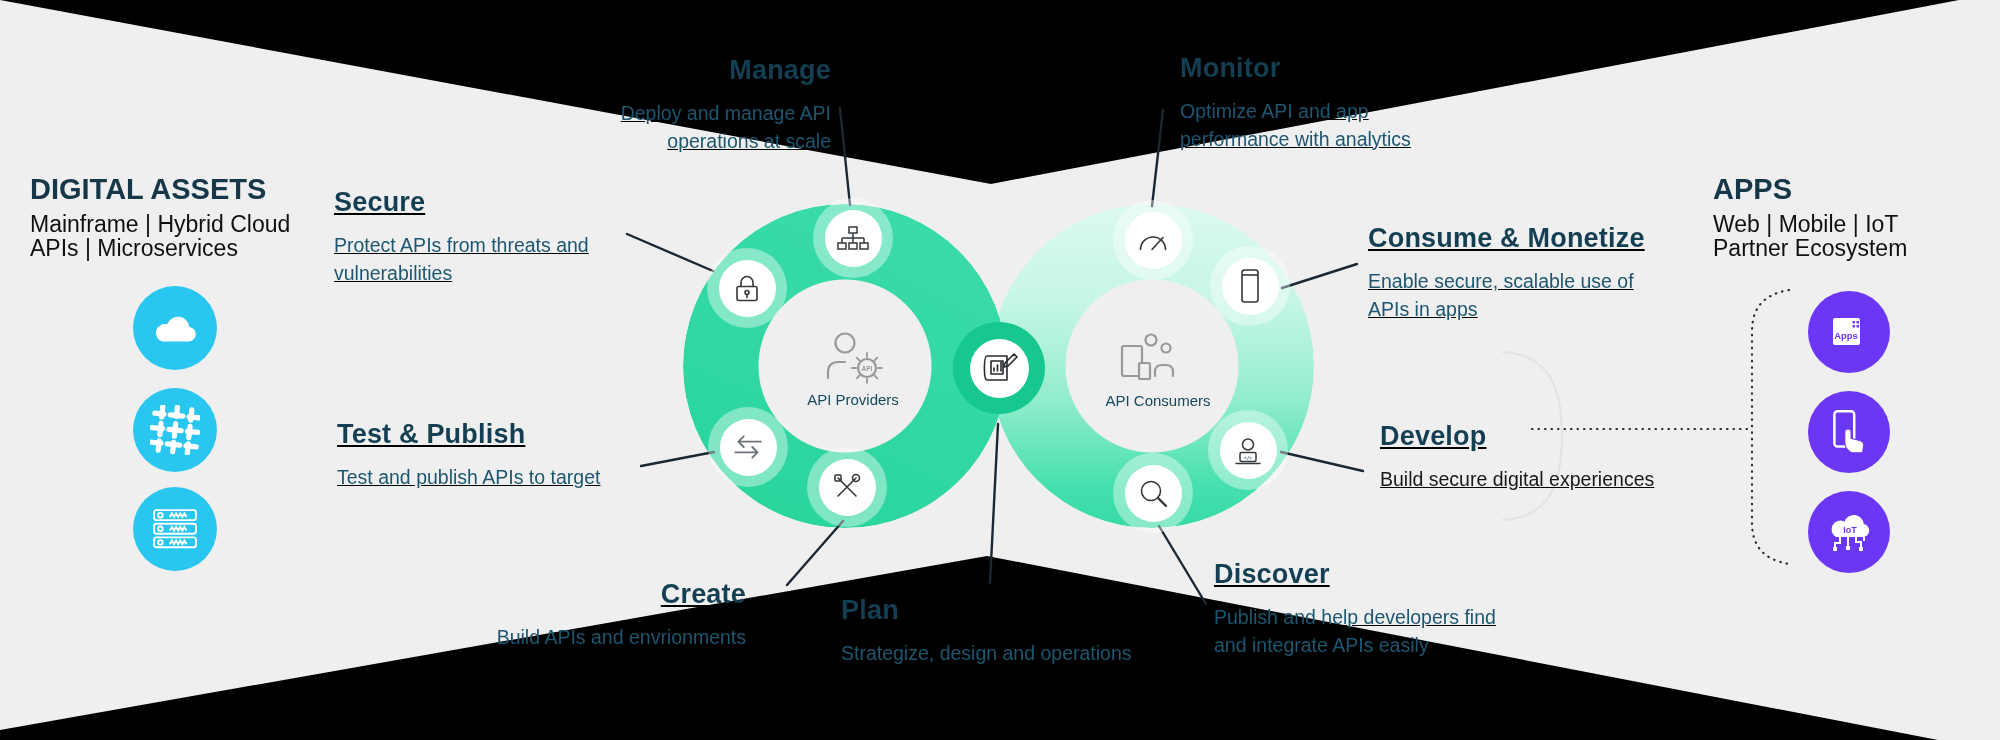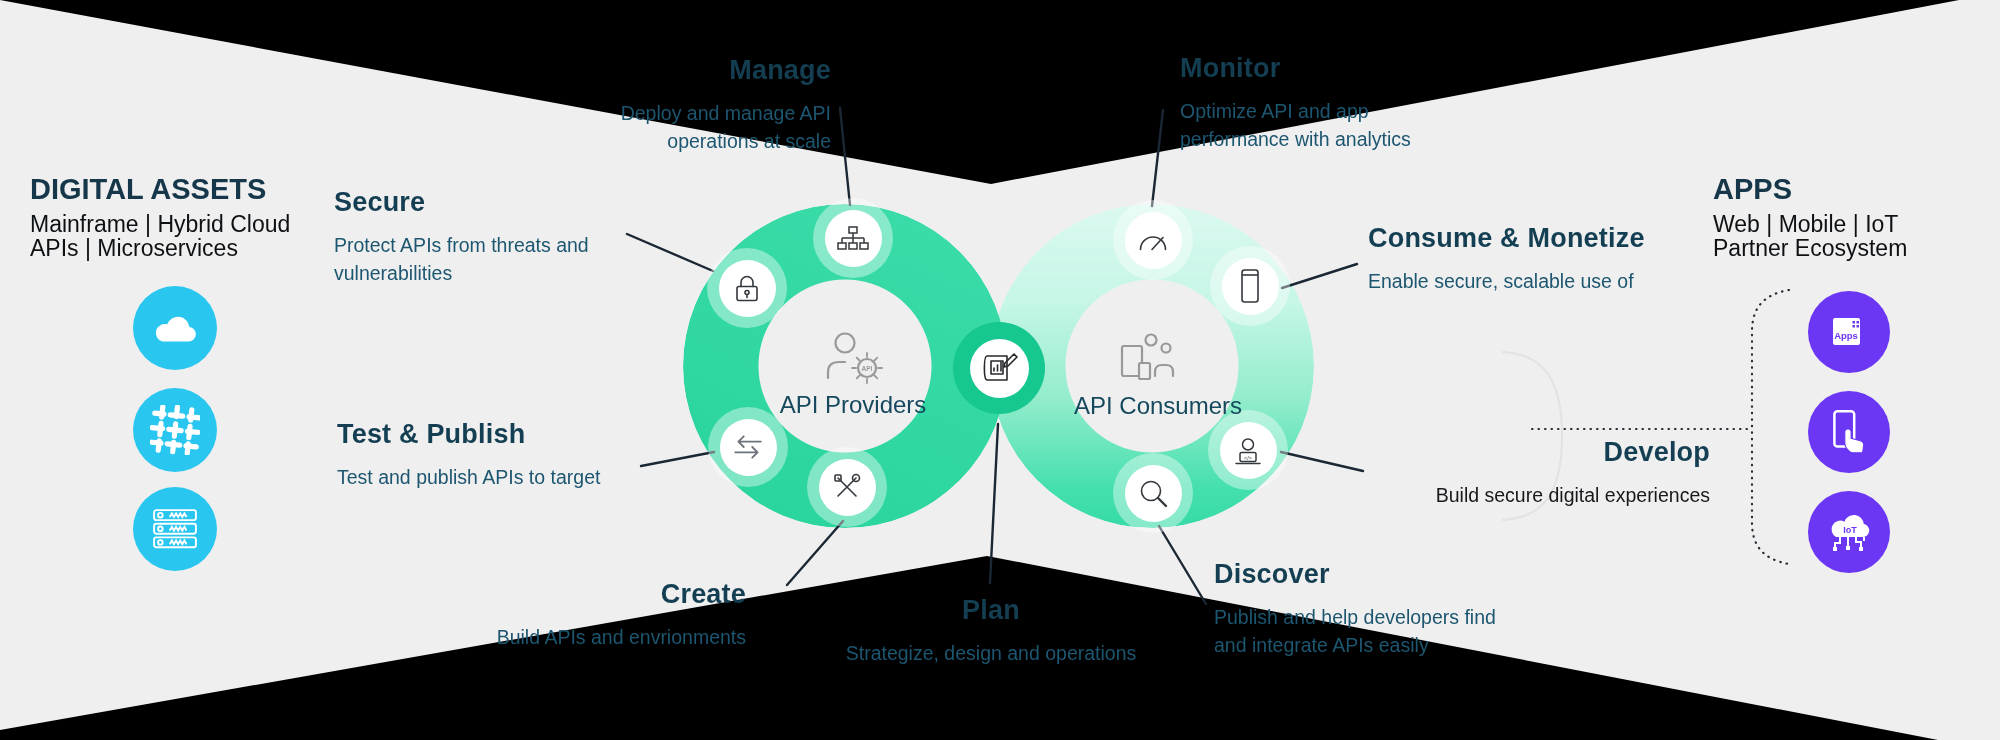--- a/index.html
+++ b/index.html
@@ -22,30 +22,30 @@
   
   .node{position:absolute;width:80px;height:80px;border-radius:50%;
         background:rgba(255,255,255,.40);display:flex;align-items:center;justify-content:center;}
   .node-inner{width:57px;height:57px;border-radius:50%;background:#fff;
         display:flex;align-items:center;justify-content:center;}
   .plan-node{position:absolute;left:953px;top:322px;width:92px;height:92px;border-radius:50%;
         background:#16C78F;display:flex;align-items:center;justify-content:center;}
   .plan-inner{width:59px;height:59px;border-radius:50%;background:#fff;
         display:flex;align-items:center;justify-content:center;}
   
-  .stage{position:absolute;}
+  .stage{position:absolute;text-decoration:underline;}
   .stage-title{font-weight:bold;font-size:27px;line-height:32px;color:#143F53;letter-spacing:.2px;}
   .stage-desc{margin-top:14px;font-size:19.5px;line-height:27.5px;color:#1D5670;}
   .stage-desc .dline{display:block;}
   .dark-desc{color:#17191C;}
   .panel{position:absolute;text-align:left;}
   .panel-title{font-weight:bold;font-size:29px;line-height:34px;color:#16374A;}
   .panel-sub{margin-top:6px;font-size:23px;line-height:24px;color:#0E1114;}
   .panel-sub span{display:block;}
-  .center-label{position:absolute;font-size:24px;color:#16495E;text-align:center;width:200px;}
+  .center-label{position:absolute;font-size:15px;color:#16495E;text-align:center;width:200px;}
   .asset-circle{position:absolute;width:84px;height:84px;border-radius:50%;background:#29C7EF;
         display:flex;align-items:center;justify-content:center;}
   .app-circle{position:absolute;width:82px;height:82px;border-radius:50%;background:#6B36F4;
         display:flex;align-items:center;justify-content:center;}
 </style>
 </head>
 <body>
 
 <div id="canvas">
 
@@ -206,45 +206,46 @@
     <div class="stage-desc">
       <span class="dline">Protect APIs from threats and</span>
       <span class="dline">vulnerabilities</span>
     </div>
   </div>
 
   <div class="stage" style="left:1368px;top:222px;width:330px;text-align:left">
     <div class="stage-title">Consume &amp; Monetize</div>
     <div class="stage-desc">
       <span class="dline">Enable secure, scalable use of</span>
+      <span class="dline">APIs in apps</span>
     </div>
   </div>
 
   <div class="stage" style="left:337px;top:418px;width:280px;text-align:left">
     <div class="stage-title">Test &amp; Publish</div>
     <div class="stage-desc">
       <span class="dline">Test and publish APIs to target</span>
     </div>
   </div>
 
-  <div class="stage" style="left:1380px;top:436px;width:330px;text-align:right">
+  <div class="stage" style="left:1380px;top:420px;width:330px;text-align:left">
     <div class="stage-title">Develop</div>
     <div class="stage-desc dark-desc">
       <span class="dline">Build secure digital experiences</span>
     </div>
   </div>
 
   <div class="stage" style="left:466px;top:578px;width:280px;text-align:right">
     <div class="stage-title">Create</div>
     <div class="stage-desc">
       <span class="dline">Build APIs and envrionments</span>
     </div>
   </div>
 
-  <div class="stage" style="left:841px;top:594px;width:300px;text-align:center">
+  <div class="stage" style="left:841px;top:594px;width:300px;">
     <div class="stage-title">Plan</div>
     <div class="stage-desc">
       <span class="dline">Strategize, design and operations</span>
     </div>
   </div>
 
   <div class="stage" style="left:1214px;top:558px;width:340px;text-align:left">
     <div class="stage-title">Discover</div>
     <div class="stage-desc">
       <span class="dline">Publish and help developers find</span>

